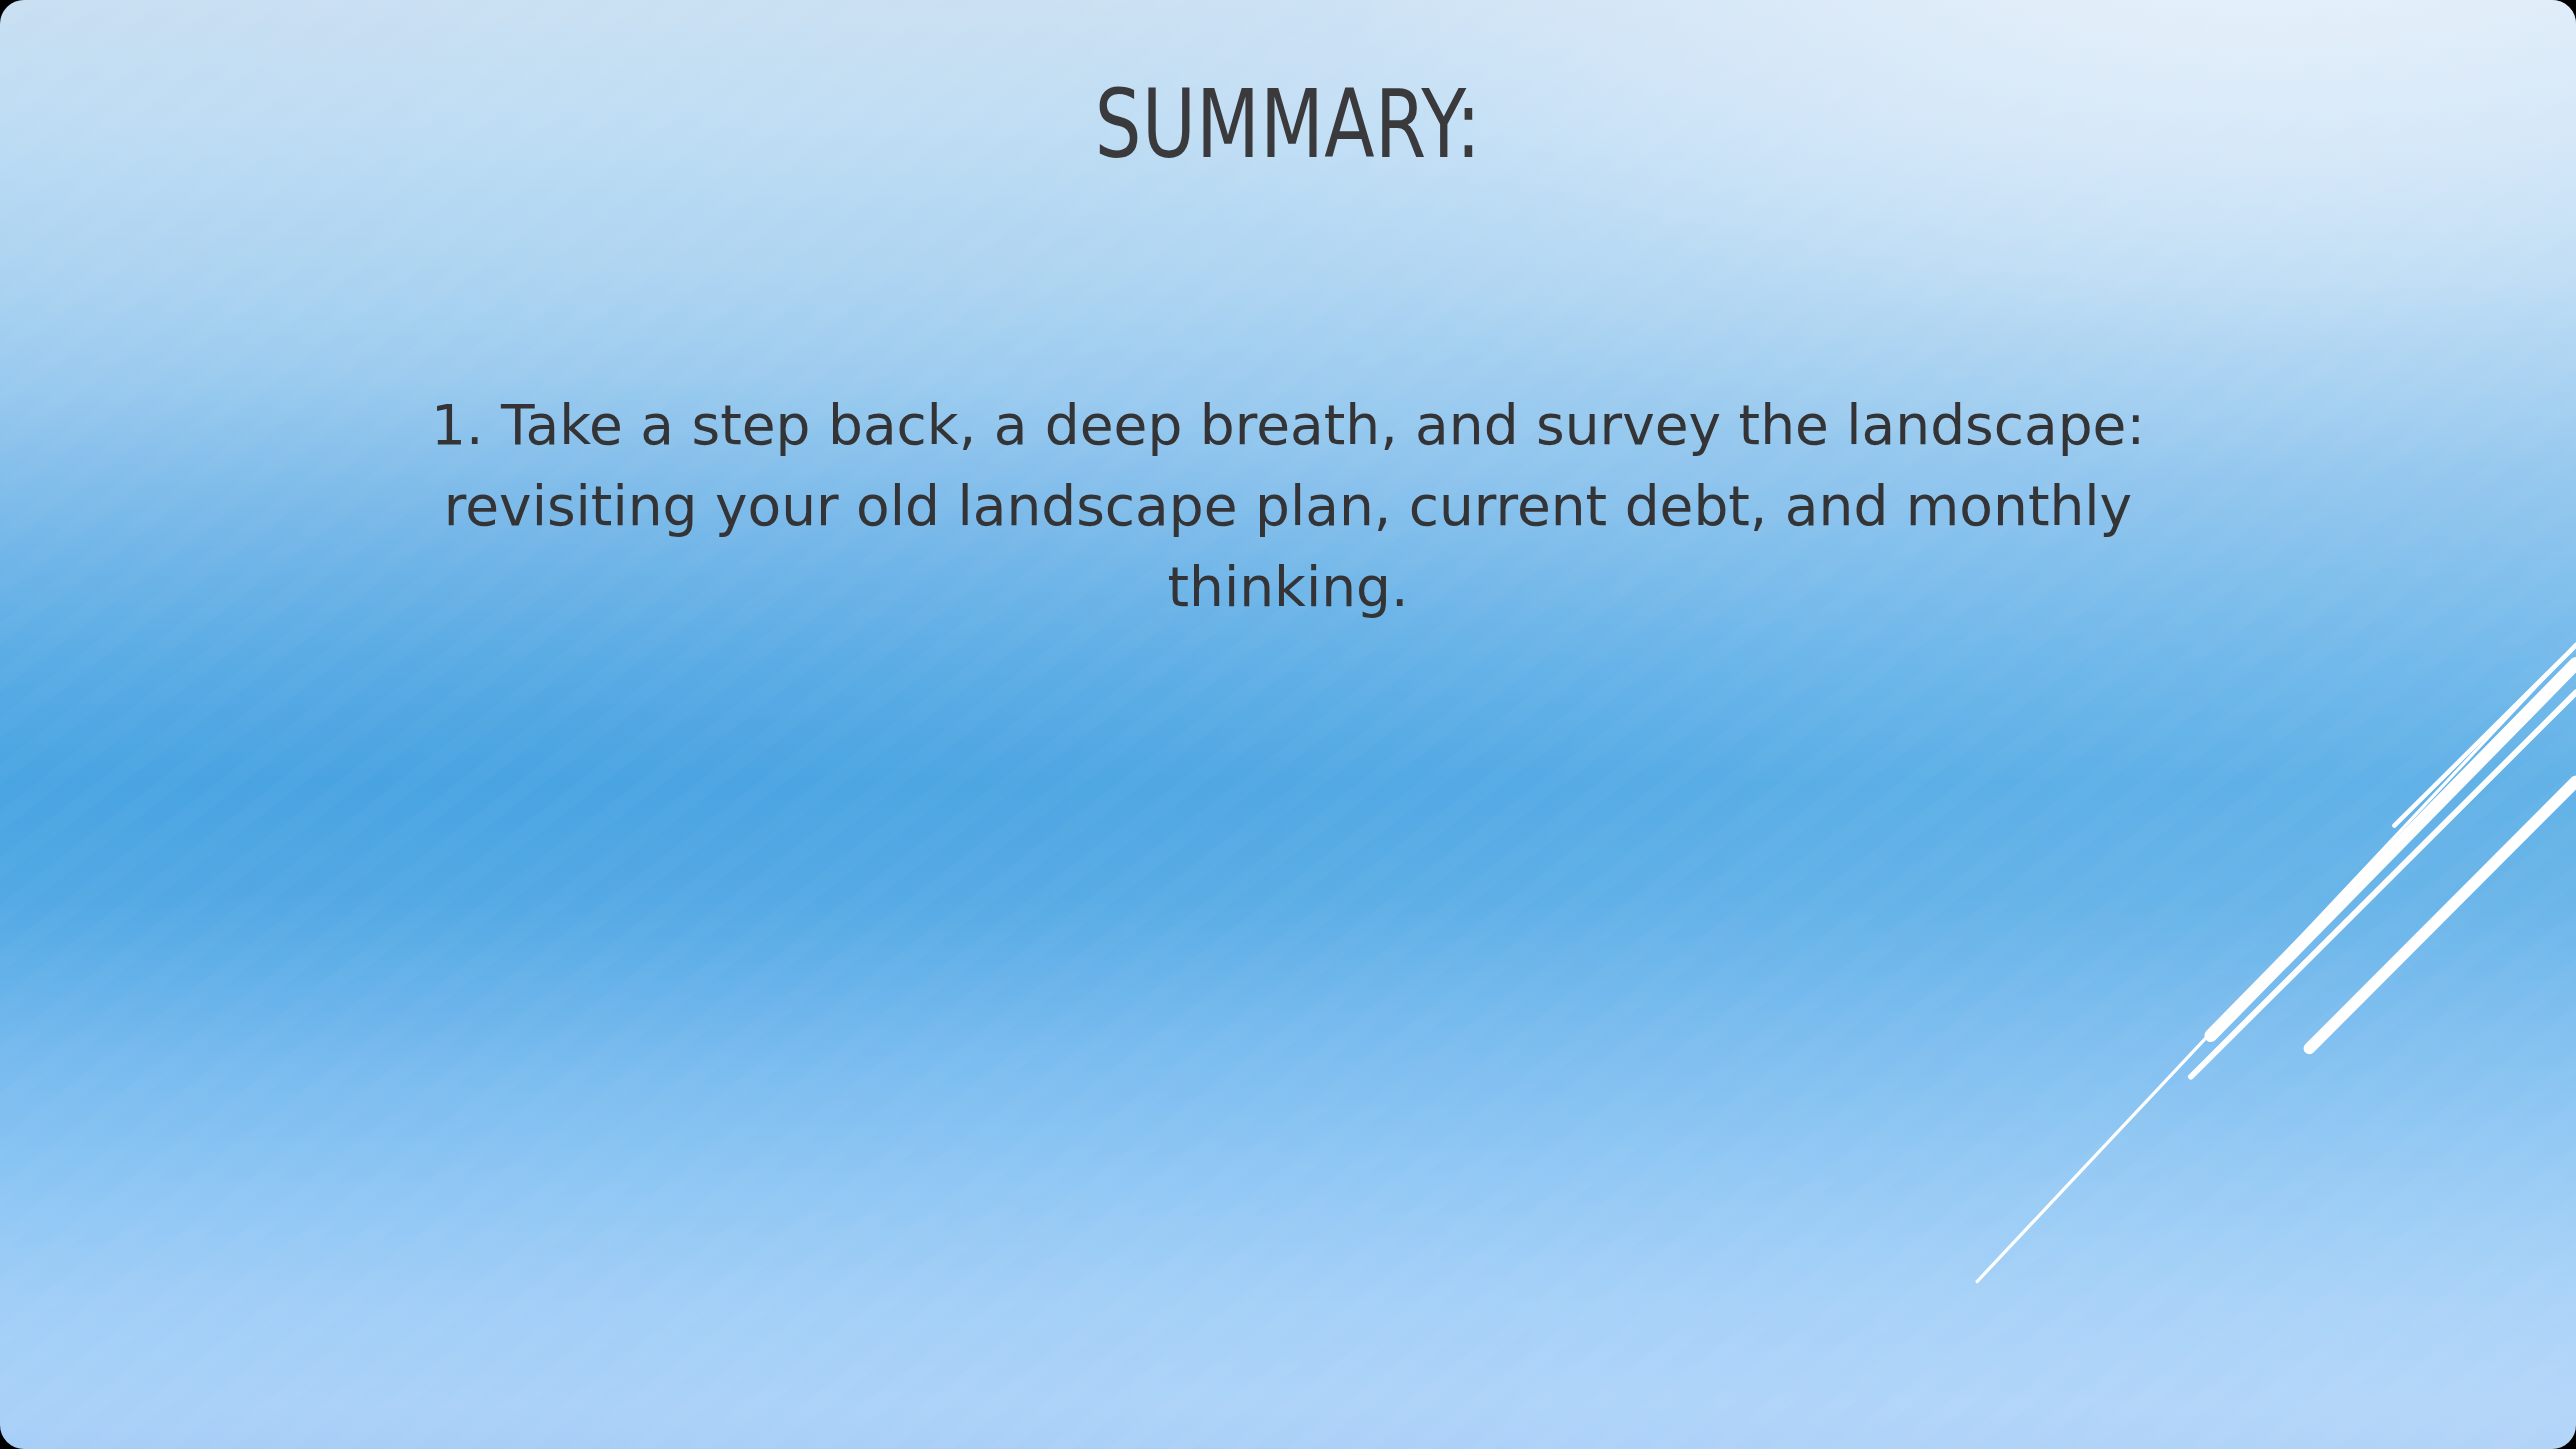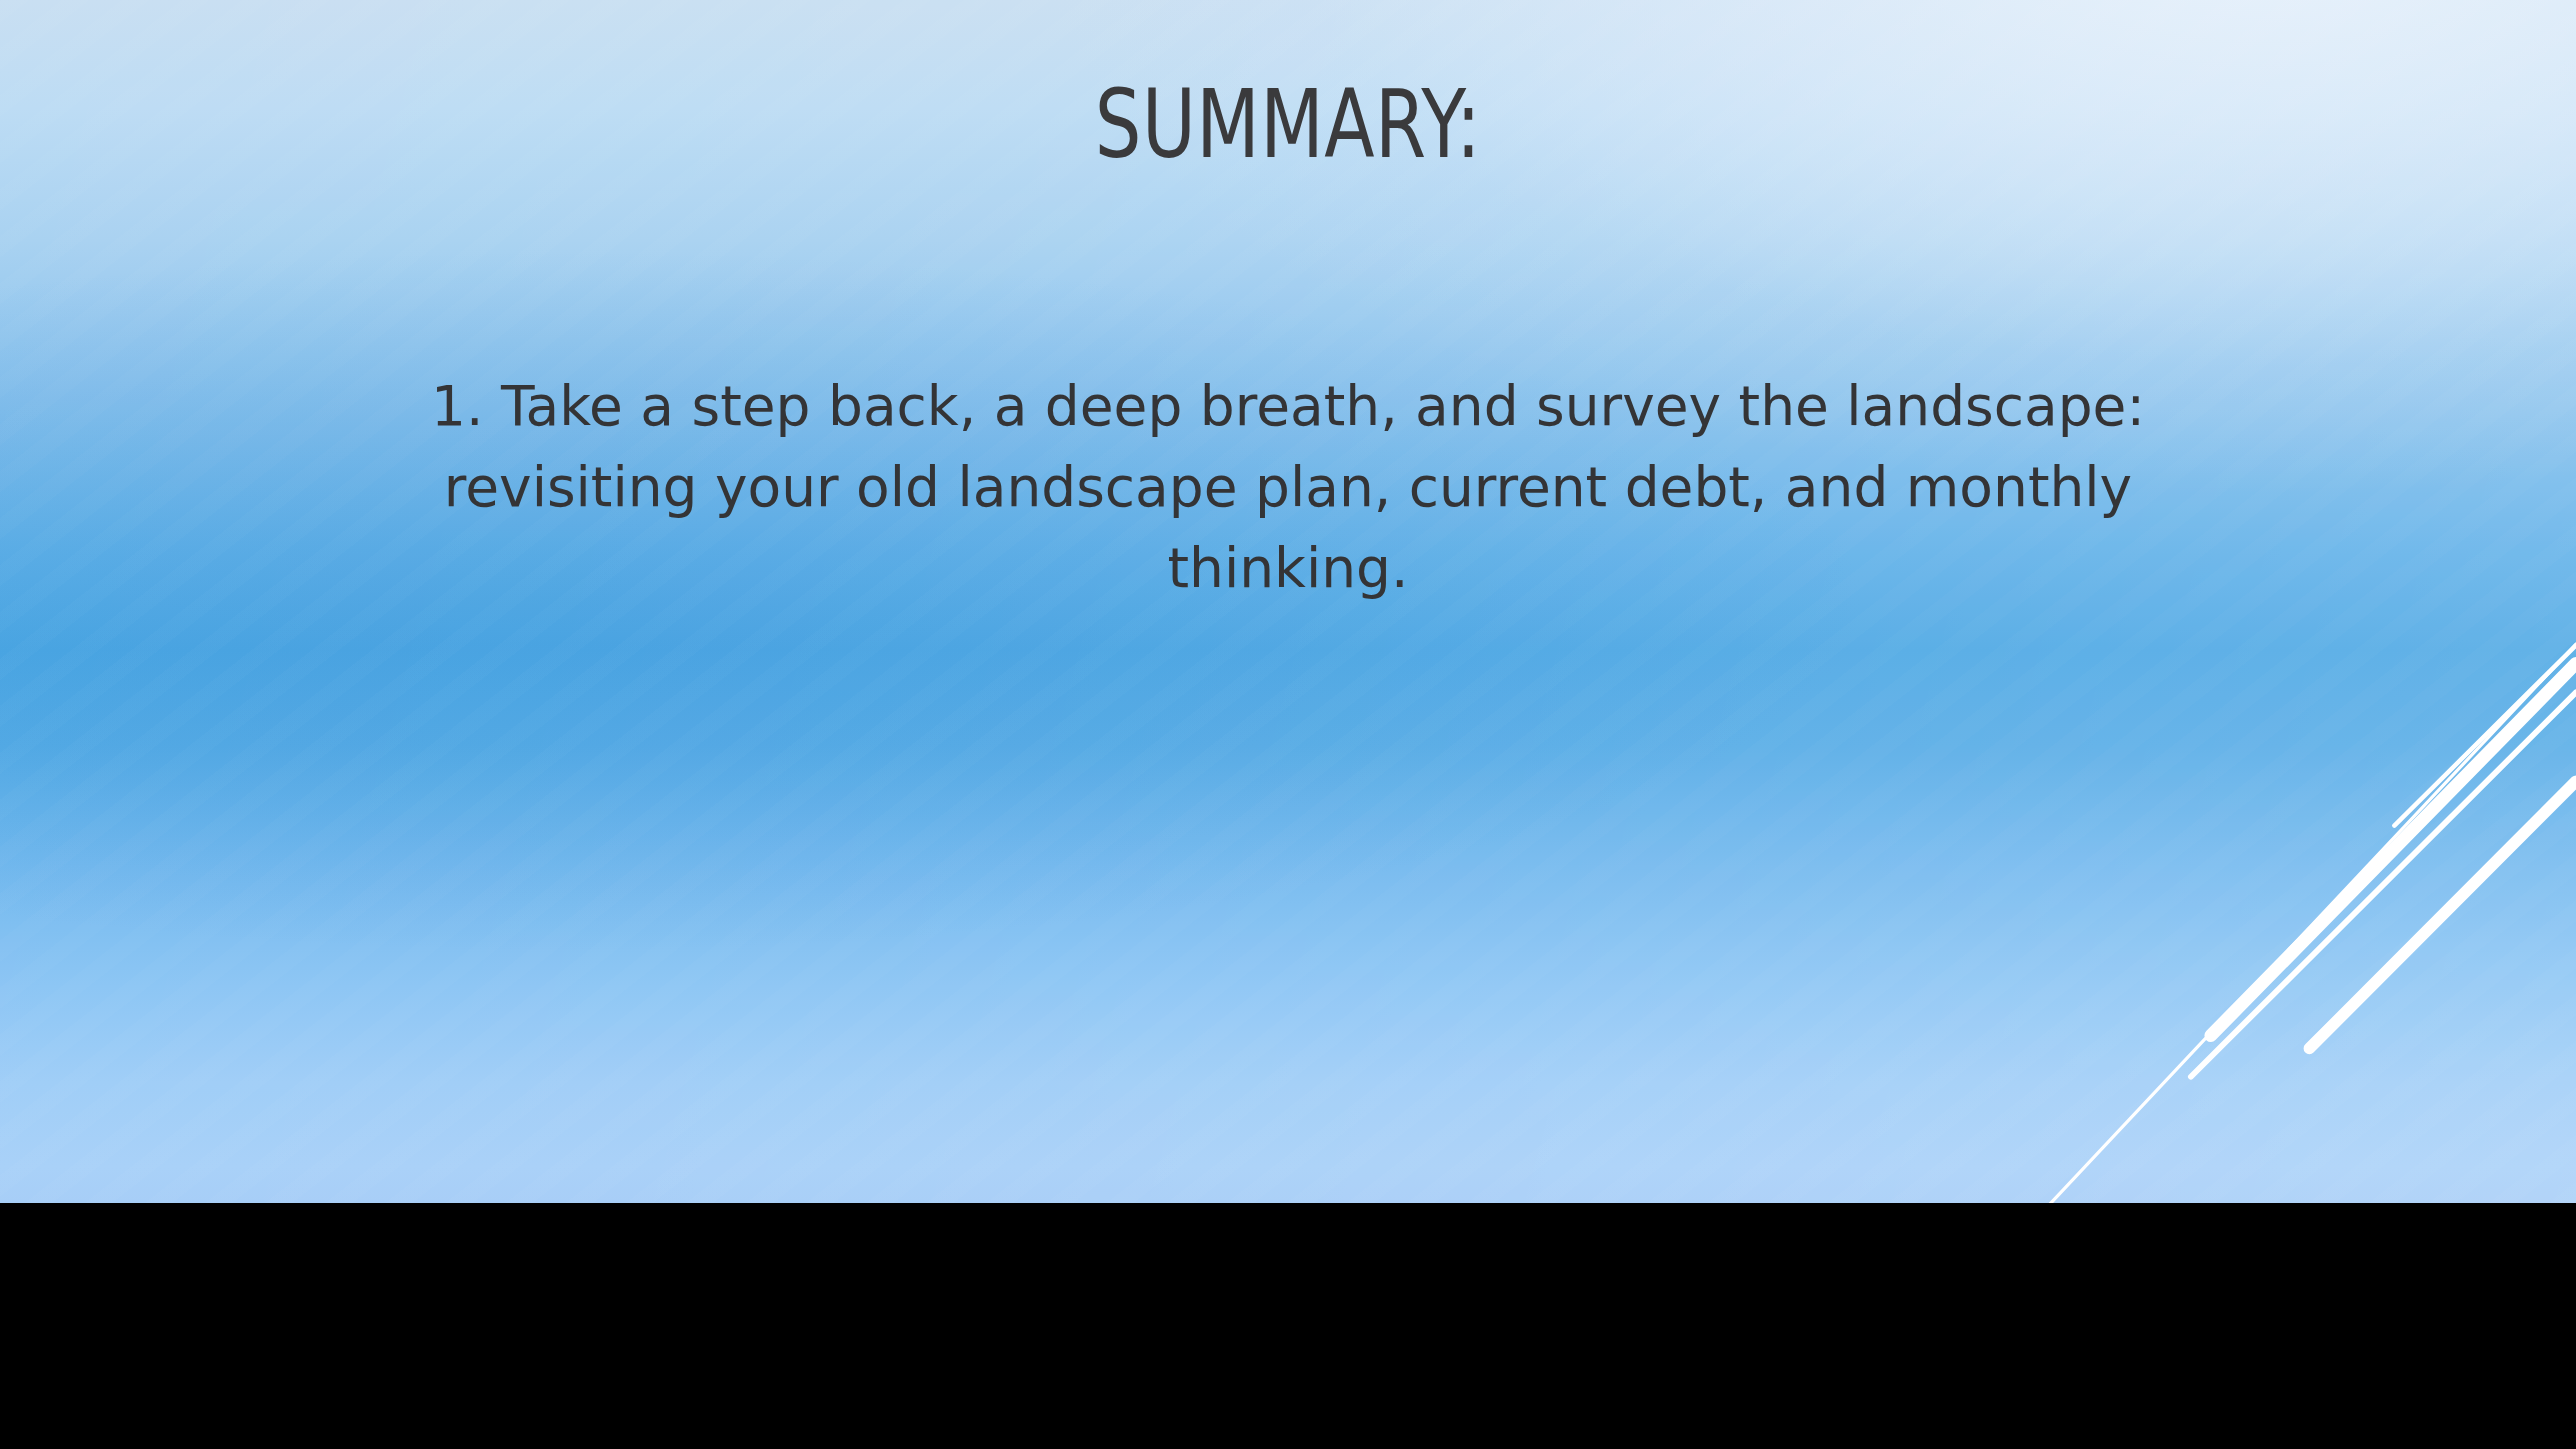--- a/index.html
+++ b/index.html
@@ -3,23 +3,24 @@
 <meta charset="utf-8">
 <style>
   html, body {
     margin: 0;
     padding: 0;
     background: #000;
   }
   #slide {
     position: relative;
     width: 2576px;
-    height: 1203px;
+    height: 1449px;
     overflow: hidden;
     font-family: "DejaVu Sans", sans-serif;
+    border-radius: 24px;
   }
 
   
   .bg-base {
     position: absolute;
     inset: 0;
     background:
       linear-gradient(180deg,
         #c9dff2 0%,
         #bddcf4 9%,
@@ -103,21 +104,21 @@
     line-height: 1.02;
     transform: scaleX(0.86);
     transform-origin: 50% 0;
     white-space: nowrap;
   }
 
   .body-block {
     position: absolute;
     left: 50%;
     transform: translateX(-50%);
-    top: 366px;
+    top: 385px;
     width: 1777px;
     text-align: center;
     color: #343436;
     font-family: "DejaVu Sans", "Liberation Sans", sans-serif;
     font-size: 55px;
     font-weight: 400;
     line-height: 81px;
   }
   .body-line {
     display: block;

